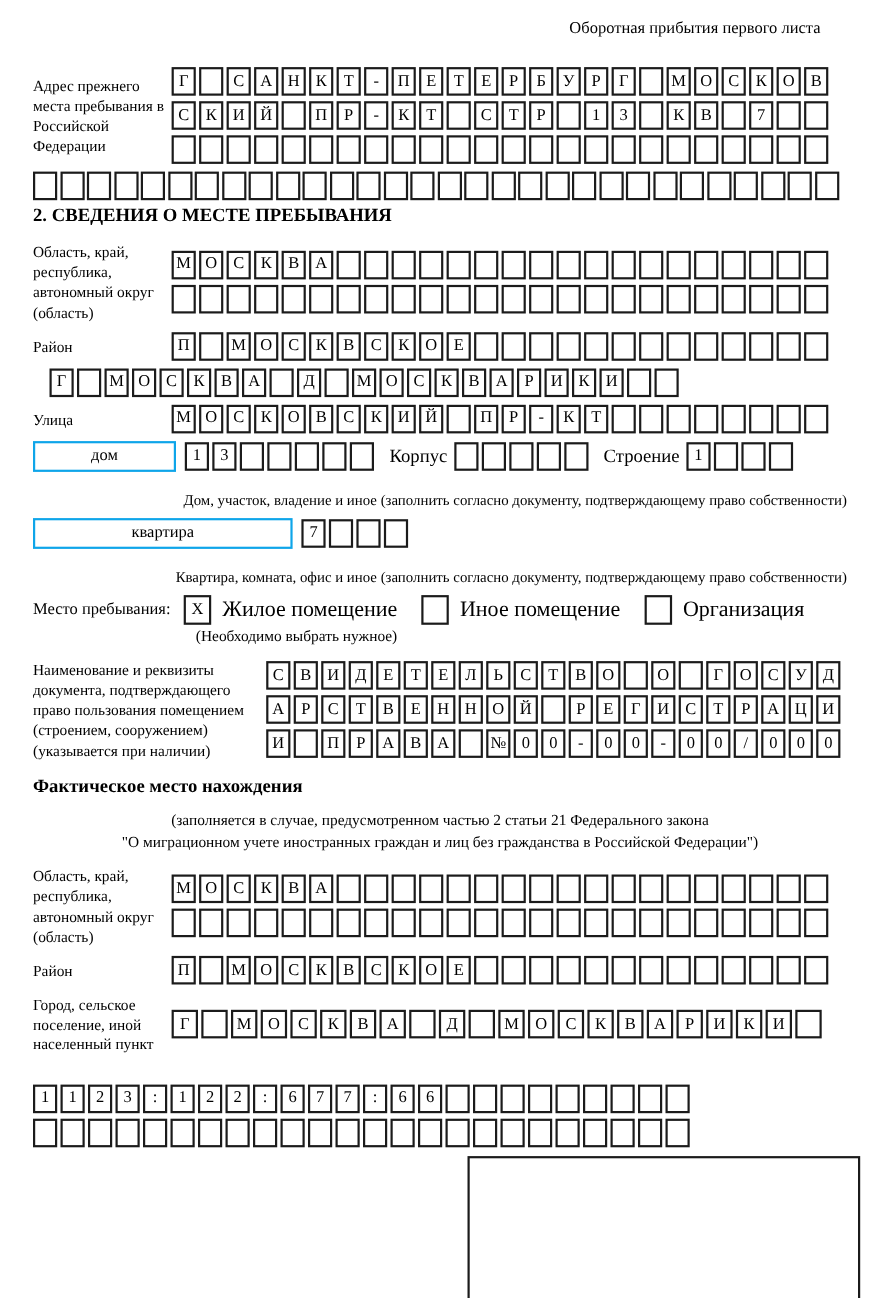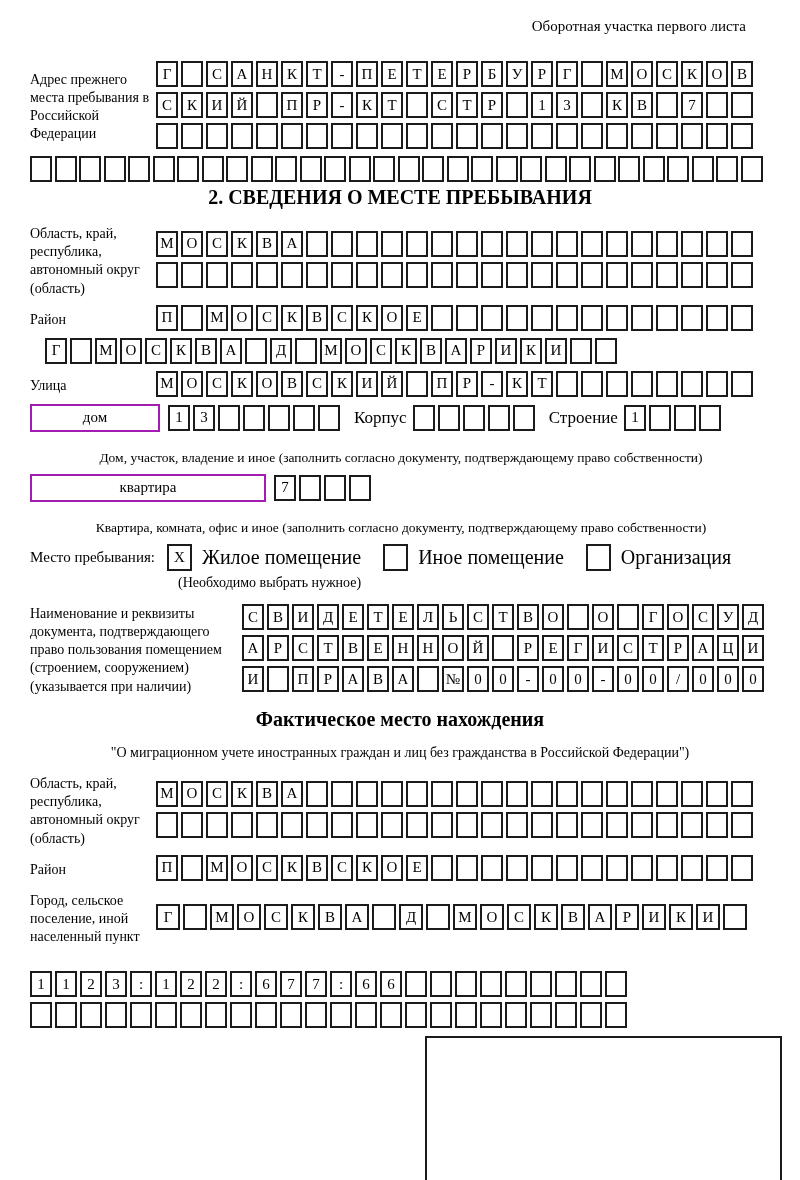--- a/index.html
+++ b/index.html
@@ -11,42 +11,42 @@
   .flabel{width:126px;flex:none;font-size:14px;line-height:1.3;padding-top:4px}
   .flabel.wide210{width:212px}
   .rows{display:flex;flex-direction:column;gap:5px}
   .cells{display:flex;gap:3px}
   .cells.tight{gap:2.5px}
   .cell{flex:none;width:22px;height:26px;border:2px solid #1b1b1b;display:flex;align-items:center;justify-content:center;font-size:15px;line-height:1;background:#fff}
   .cells.wide .cell{width:24px}
   .indent15{margin-left:15px}
   .fullrow{margin:5px 0 4px 0}
   .caption{font-size:13.5px;text-align:center;margin:2px 0 10px 0}
-  .caption.left{text-align:center;margin:18px 0 8px 2px}
-  .sect-title{font-size:20px;font-weight:bold;text-align:center;margin:4px 0 12px 0}
+  .caption.left{text-align:right;margin:18px 0 8px 2px}
+  .sect-title{font-size:17px;font-weight:bold;margin:4px 0 12px 0}
   .inline-row{display:flex;align-items:center;margin-bottom:4px}
-  .widebox{height:28px;border:2px solid #a21caf;display:flex;align-items:center;justify-content:center;font-size:15px;flex:none}
+  .widebox{height:28px;border:2px solid #0ea5e9;display:flex;align-items:center;justify-content:center;font-size:15px;flex:none}
   .widebox.house{width:130px}
   .widebox.apt{width:236px}
   .small-label{font-size:17px;margin:0 6px 0 14px}
   .stay-label{font-size:15px;margin-right:12px}
   .checkbox{width:25px;height:27px;border:2px solid #1b1b1b;display:flex;align-items:center;justify-content:center;font-size:15px;flex:none}
   .opt-label{font-size:20px;margin:0 22px 0 10px}
   .choose-note{font-size:14px;margin:2px 0 10px 148px}
   .fact-note{font-size:14px;text-align:center;line-height:1.45;margin-bottom:8px}
   .stamp-wrap{margin-top:8px;margin-left:365px;width:395px}
   .stamp-box{width:357px;height:176px;border:2px solid #1b1b1b;margin-left:30px}
   .gap8{width:8px;flex:none}
 </style>
 </head>
 <body>
 
 <div class="page">
 
-  <div class="side-note">Оборотная участка первого листа</div>
+  <div class="side-note">Оборотная прибытия первого листа</div>
 
   <div class="field">
     <div class="flabel">Адрес прежнего места пребывания в Российской Федерации</div>
     <div class="rows">
       <div class="cells">
           <span class="cell">Г</span>
           <span class="cell"></span>
           <span class="cell">С</span>
           <span class="cell">А</span>
           <span class="cell">Н</span>
@@ -428,20 +428,21 @@
           <span class="cell">/</span>
           <span class="cell">0</span>
           <span class="cell">0</span>
           <span class="cell">0</span>
         </div>
     </div>
   </div>
 
   <div class="sect-title" style="margin-top:12px">Фактическое место нахождения</div>
   <div class="fact-note">
+    <div>(заполняется в случае, предусмотренном частью 2 статьи 21 Федерального закона</div>
     <div>"О миграционном учете иностранных граждан и лиц без гражданства в Российской Федерации")</div>
   </div>
 
   <div class="field">
     <div class="flabel">Область, край, республика, автономный округ (область)</div>
     <div class="rows">
       <div class="cells">
           <span class="cell">М</span>
           <span class="cell">О</span>
           <span class="cell">С</span>

